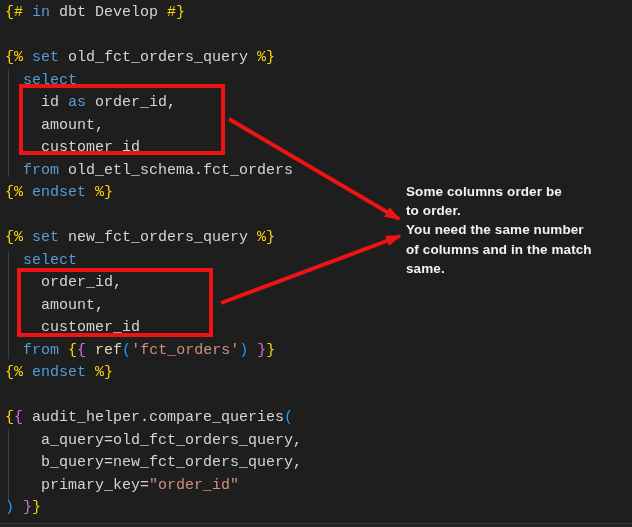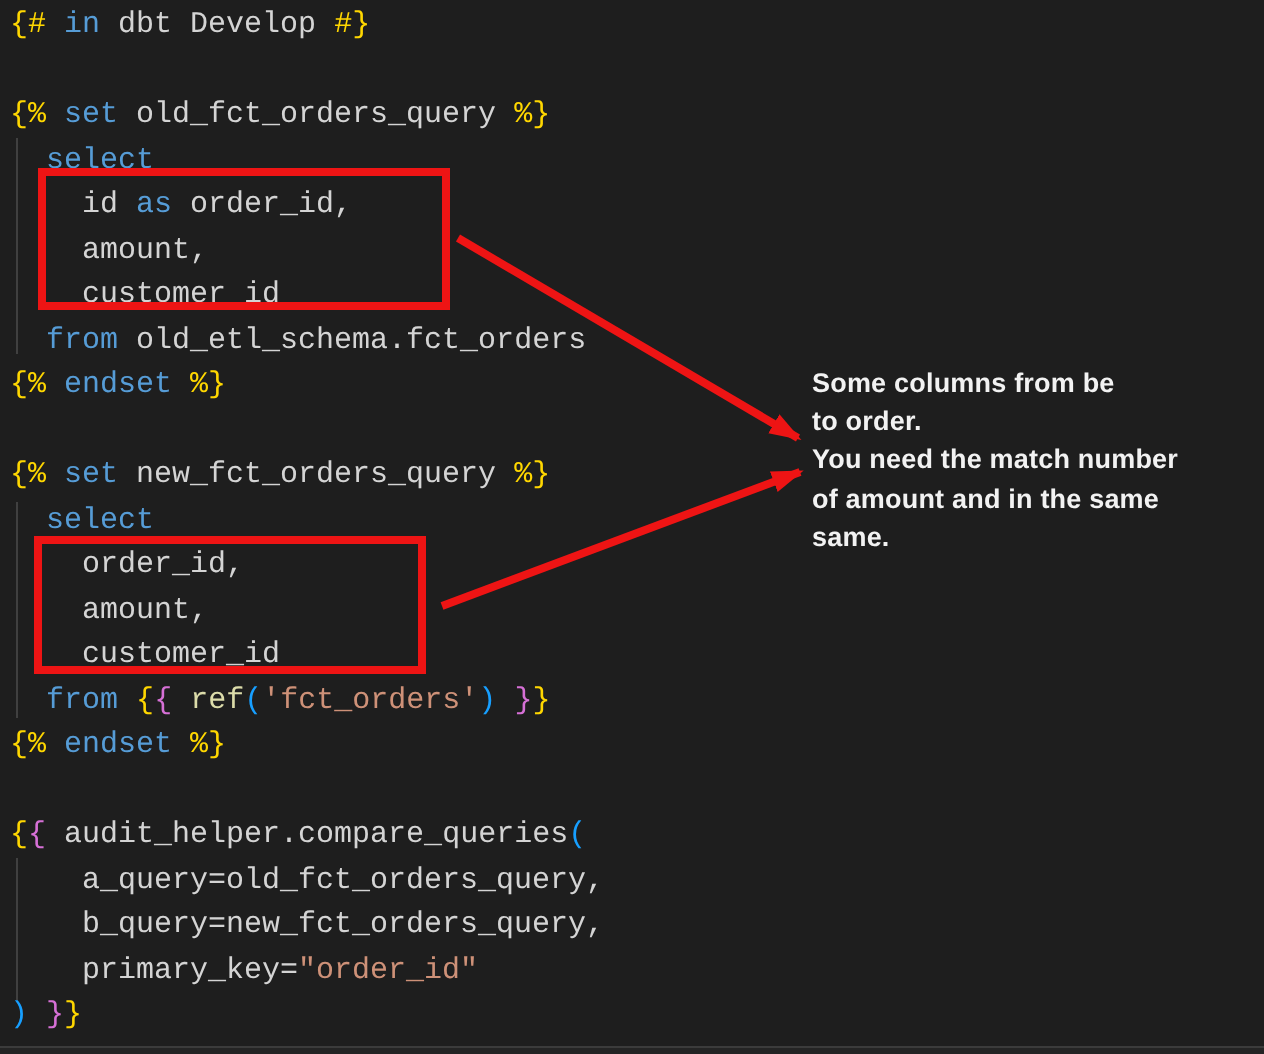--- a/index.html
+++ b/index.html
@@ -46,20 +46,20 @@
   <svg id="arrows" width="632" height="527">
     <defs>
       <marker id="ah" markerUnits="userSpaceOnUse" markerWidth="18" markerHeight="14" refX="14" refY="5.5" orient="auto">
         <path d="M0,0 L16,5.5 L0,11 z" id="ah-path" fill="#ee1414"></path>
       </marker>
     </defs>
   <line x1="229" y1="119" x2="399" y2="219" stroke="#ee1414" stroke-width="4" marker-end="url(#ah)"></line>
       <line x1="221" y1="303" x2="400" y2="236" stroke="#ee1414" stroke-width="4" marker-end="url(#ah)"></line>
     </svg>
   <div class="note" id="note" style="left: 406px; top: 182px;">
-      <div>Some columns from be</div>
+      <div>Some columns order be</div>
       <div>to order.</div>
-      <div>You need the match number</div>
-      <div>of amount and in the same</div>
+      <div>You need the same number</div>
+      <div>of columns and in the match</div>
       <div>same.</div>
     </div>
   <div class="bottom-strip"></div>
 </div>
 
 </body></html>

